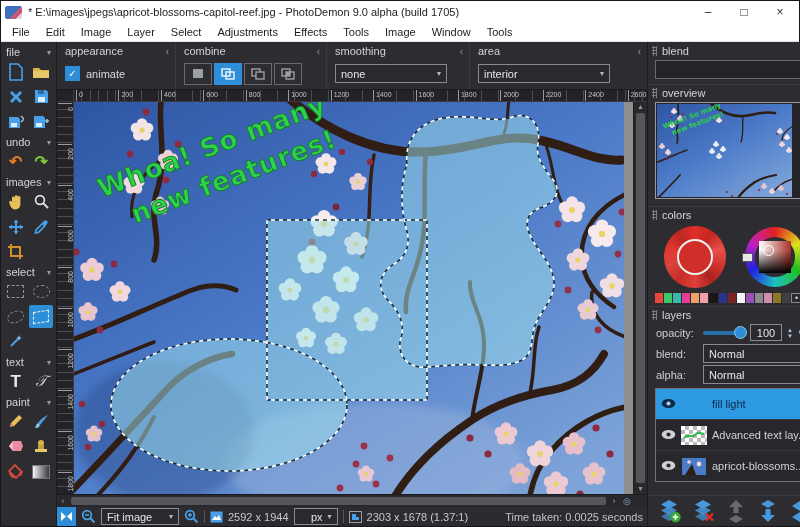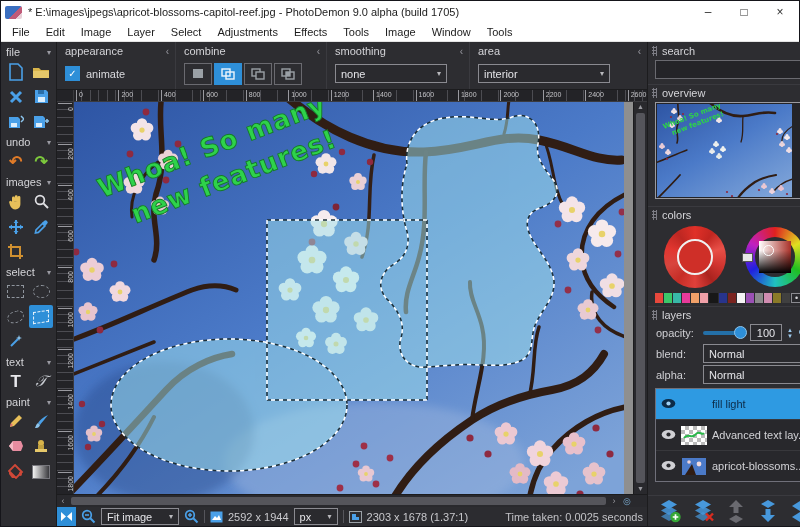--- a/index.html
+++ b/index.html
@@ -633,39 +633,39 @@
               <circle cx="6" cy="6" r="4.3" fill="none" stroke="#4aa0e8" stroke-width="1.7"></circle>
               <path d="M4,6 h4 M6,4 v4" stroke="#4aa0e8" stroke-width="1.6"></path>
               <path d="M9.3,9.3 L13.5,13.5" stroke="#4aa0e8" stroke-width="2"></path>
             </svg>
           <div class="sep"></div>
           <svg width="13" height="12">
               <rect x="0.5" y="0.5" width="12" height="11" fill="#4aa0e8"></rect>
               <path d="M2,9 l3,-4 2,2 2,-3 2,5 z" fill="#fff"></path>
             </svg>
           <span>2592 x 1944</span>
-          <div class="sbox" style="width:32px;">
+          <div class="sbox" style="width:32px;text-align:right;">
               <span style="flex:1">px</span>
               <span style="color:#b8b8bc;font-size:8px;">▾</span>
             </div>
           <div class="sep"></div>
           <svg width="13" height="12">
               <rect x="0.5" y="0.5" width="12" height="11" fill="none" stroke="#9aa0a6"></rect>
               <path d="M3,3 h4 v3 h3 v3 h-7 z" fill="#4aa0e8"></path>
             </svg>
           <span>2303 x 1678  (1.37:1)</span>
           <span class="timetext">Time taken: 0.0025 seconds</span>
         </div>
       </div>
     </div>
 
     <div class="rpanel">
       <div class="sec-hdr" style="border-top:none;">
         <div class="gripdots"></div>
-        <span>search</span>
+        <span>blend</span>
 
       </div>
       <input class="searchbox" value="" style="">
       <div class="sec-hdr">
         <div class="gripdots"></div>
         <span>overview</span>
 
       </div>
       <div class="thumbframe">
         <svg width="135" height="93" viewBox="0 0 135 93" style="display:block">

